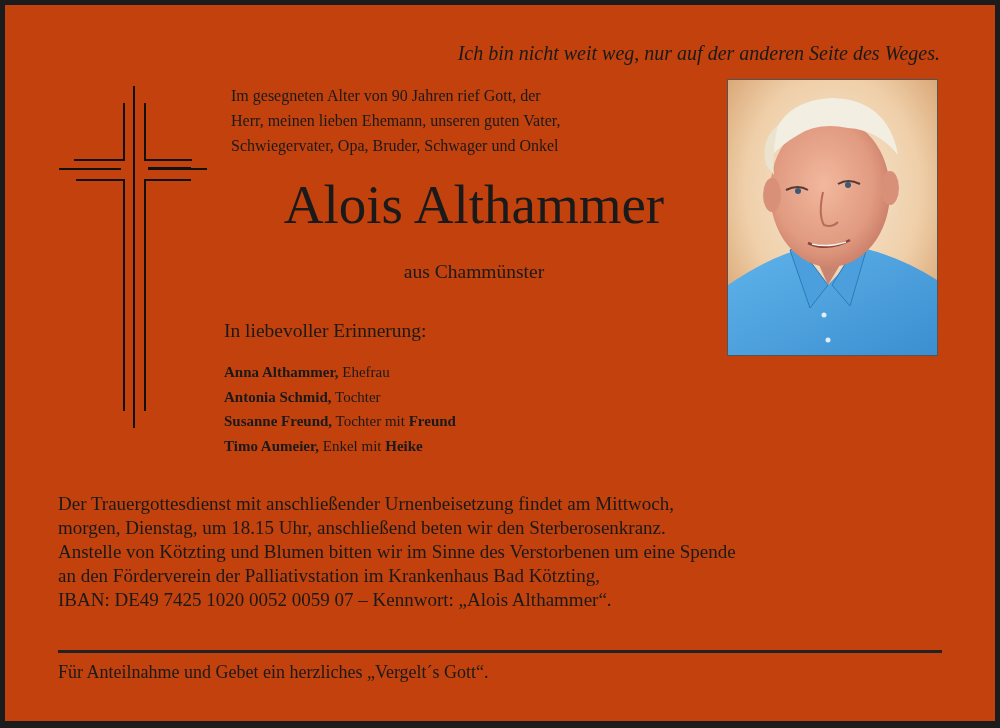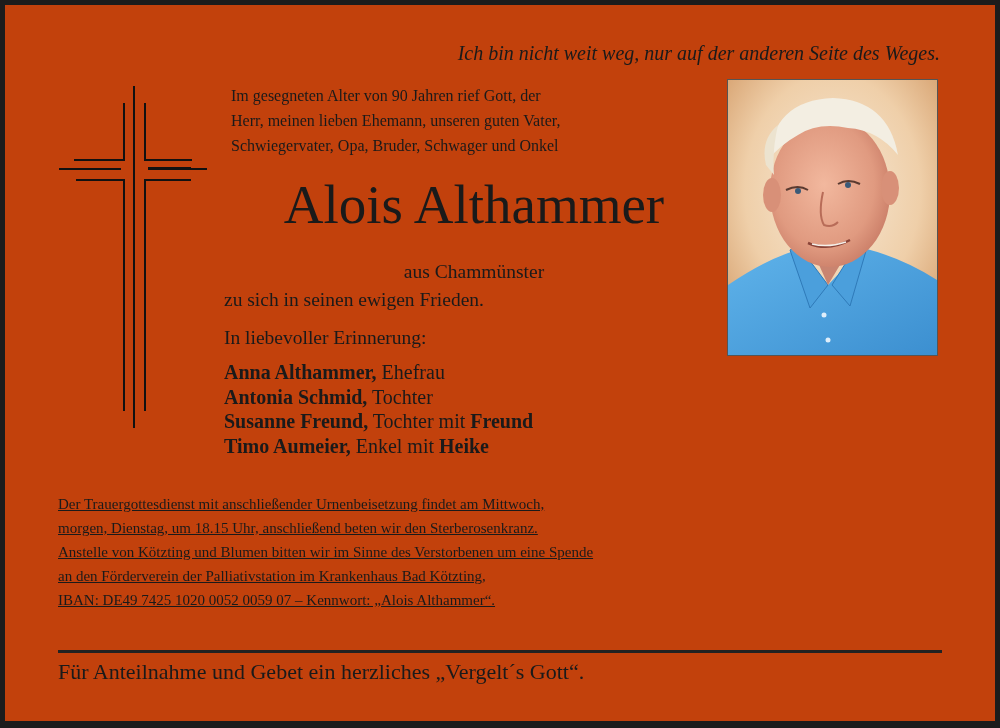--- a/index.html
+++ b/index.html
@@ -54,60 +54,59 @@
     }
     .peace {
       position: absolute;
       left: 219px; top: 283px;
       font-size: 19.5px;
       line-height: 24px;
       white-space: nowrap;
     }
     .memory-heading {
       position: absolute;
-      left: 219px; top: 321px;
+      left: 219px; top: 314px;
       font-size: 19.5px;
       line-height: 24px;
       white-space: nowrap;
     }
     .mourners {
       position: absolute;
       left: 219px; top: 355px;
-      font-size: 20px;
+      font-size: 15px;
       line-height: 24.5px;
       white-space: nowrap;
     }
     .mourners b { font-weight: bold; }
     .photo {
       position: absolute;
       left: 727px; top: 79px;
       width: 209px; height: 275px;
       border: 1px solid #555;
       overflow: hidden;
       background: radial-gradient(ellipse at 50% 40%, #f6e6d2 0%, #eccdaa 55%, #d8a777 100%);
     }
     .photo svg { display: block; }
     .service {
       position: absolute;
       left: 53px; top: 492px;
-      font-size: 15px;
-      line-height: 24px;
-      white-space: nowrap;
-      text-decoration: underline;
+      font-size: 19px;
+      line-height: 24px;
+      white-space: nowrap;
     }
     .rule {
       position: absolute;
       left: 53px; top: 648px;
       width: 884px; height: 3px;
       background: #222;
     }
     .thanks {
       position: absolute;
       left: 53px; top: 658px;
-      font-size: 22px;
+      font-size: 18px;
       line-height: 24px;
       white-space: nowrap;
     }
   </style>
 </head>
 <body>
 
 <div class="sheet">
 
   <div class="motto">Ich bin nicht weit weg, nur auf der anderen Seite des Weges.</div>
@@ -129,21 +128,20 @@
 
   <div class="intro">
     <div>Im gesegneten Alter von 90 Jahren rief Gott, der</div>
     <div>Herr, meinen lieben Ehemann, unseren guten Vater,</div>
     <div>Schwiegervater, Opa, Bruder, Schwager und Onkel</div>
   </div>
 
   <div class="name">Alois Althammer</div>
   <div class="origin">aus Chammünster</div>
 
-  <div class="peace">zu sich in seinen ewigen Frieden.</div>
 
   <div class="memory-heading">In liebevoller Erinnerung:</div>
 
   <div class="mourners">
     <div>
       <b>Anna Althammer,</b><span> Ehefrau</span>
     </div>
     <div>
       <b>Antonia Schmid,</b><span> Tochter</span>
     </div>

